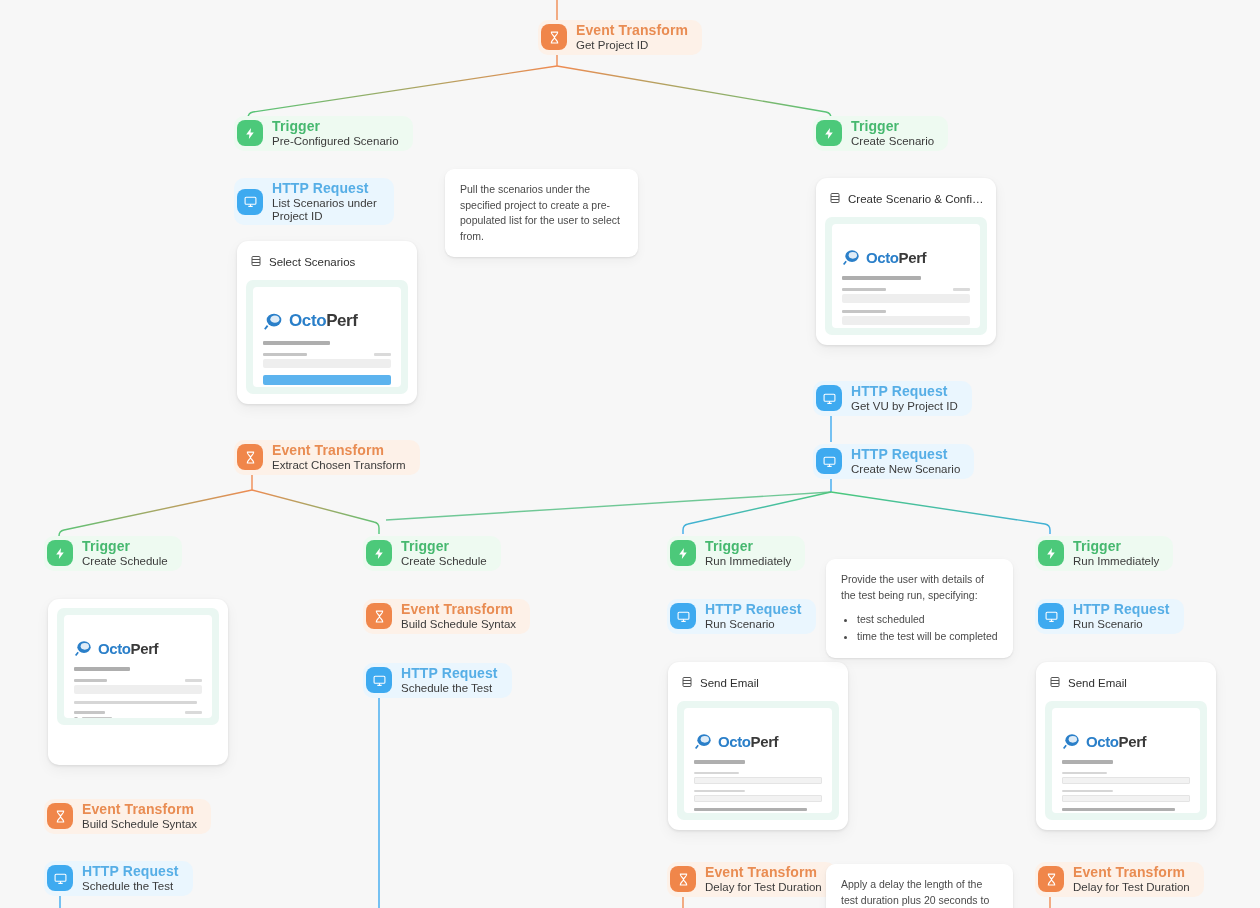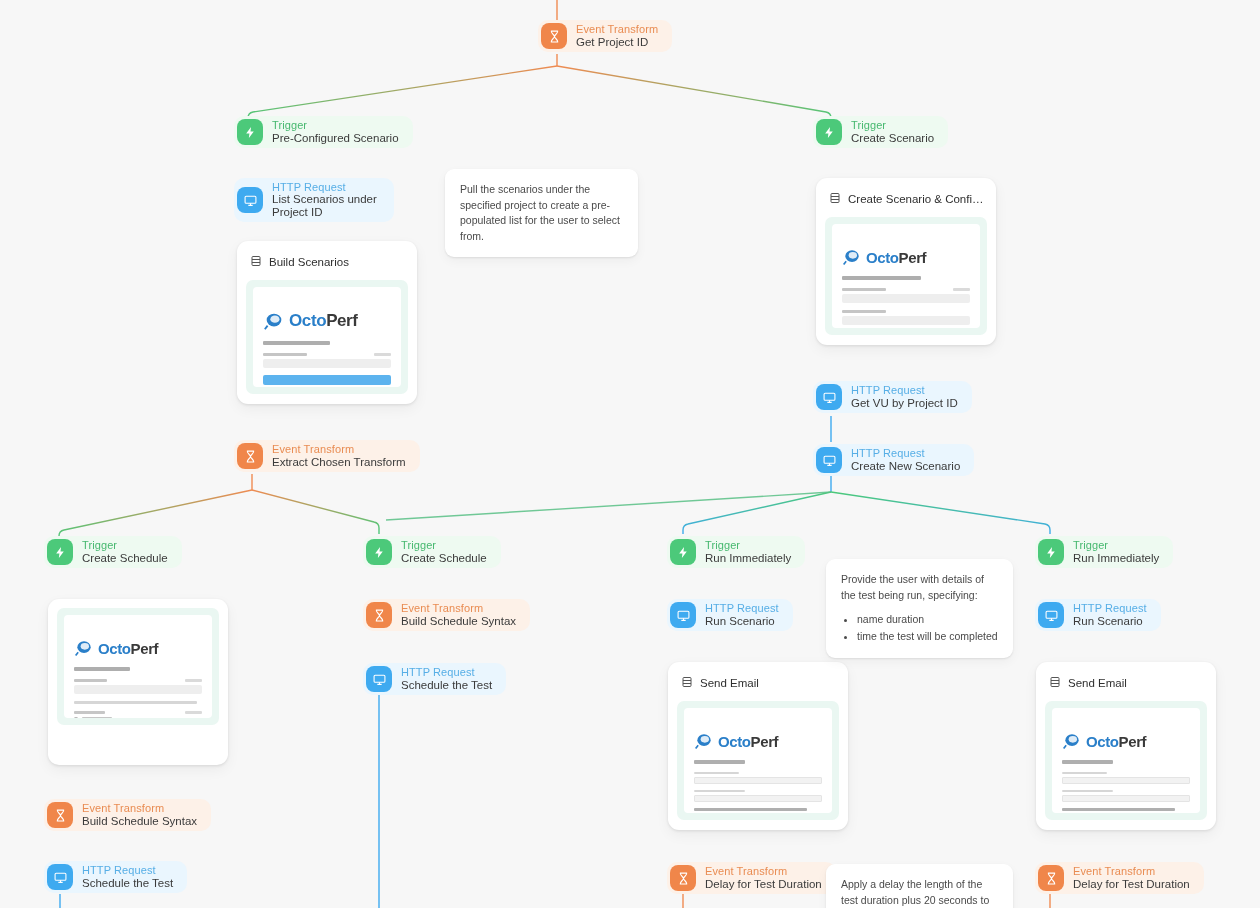--- a/index.html
+++ b/index.html
@@ -23,21 +23,21 @@
   }
   .node .ic {
     width: 26px; height: 26px;
     border-radius: 8px;
     flex: 0 0 26px;
     display: flex; align-items: center; justify-content: center;
     color: #fff;
     margin-right: 9px;
   }
   .node .txt { line-height: 1.12; padding-right: 2px; }
-  .node .kind { font-size: 11px; letter-spacing: .1px; }
+  .node .kind { font-size: 14px; letter-spacing: .1px; font-weight: bold; }
   .node .name { font-size: 11.5px; color: #3b3b3b; }
 
   .n-trigger { background: #eefaf1; }
   .n-trigger .ic { background: #4cc97a; }
   .n-trigger .kind { color: #46b86f; }
 
   .n-http { background: #eaf6fe; }
   .n-http .ic { background: #3eaaf0; }
   .n-http .kind { color: #56aee6; }
 
@@ -232,21 +232,21 @@
   </div>
 
   <div class="card" style="left:237px; top:241px; width:180px; height:163px;">
     <div class="card-head">
       <span>
         <svg width="12" height="12" viewBox="0 0 24 24" fill="none" stroke="#555" stroke-width="2">
             <rect x="4" y="3" width="16" height="18" rx="2"></rect>
             <path d="M4 9h16M4 15h16"></path>
           </svg>
       </span>
-      <span class="ttl">Build Scenarios</span>
+      <span class="ttl">Select Scenarios</span>
     </div>
     <div class="card-body">
       <div class="sheet">
         <div class="logo">
           <svg width="22" height="22" viewBox="0 0 24 24">
               <ellipse cx="12" cy="11" rx="8" ry="7" fill="#2a7fc9"></ellipse>
               <ellipse cx="13" cy="10" rx="5" ry="4" fill="#fff" opacity=".85"></ellipse>
               <path d="M5 17 L2 21" stroke="#2a7fc9" stroke-width="2"></path>
             </svg>
           <span class="wd"><b>Octo</b><i>Perf</i></span>
@@ -526,21 +526,21 @@
     </span>
     <span class="txt">
       <span class="kind" style="display:block">Event Transform</span>
       <span class="name" style="display:block">Delay for Test Duration</span>
     </span>
   </div>
 
   <div class="note" style="left:826px; top:559px; width:187px;">
     <div>Provide the user with details of the test being run, specifying:</div>
     <ul>
-      <li>name duration</li>
+      <li>test scheduled</li>
       <li>time the test will be completed</li>
     </ul>
   </div>
 
   <div class="note" style="left:826px; top:864px; width:187px; height:60px;">
     <div>Apply a delay the length of the test duration plus 20 seconds to allow for the test to execute and complete before</div>
   </div>
 
   <div class="node n-trigger" style="left:1035px; top:536px;">
     <span class="ic">

